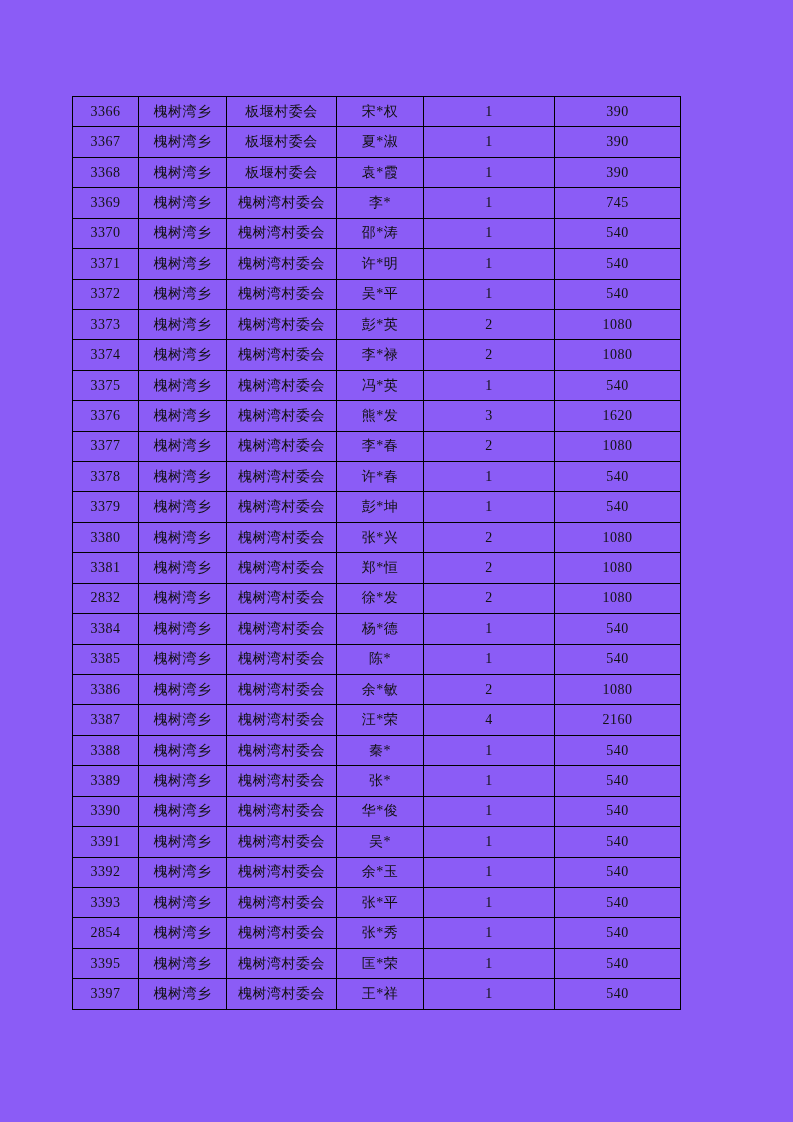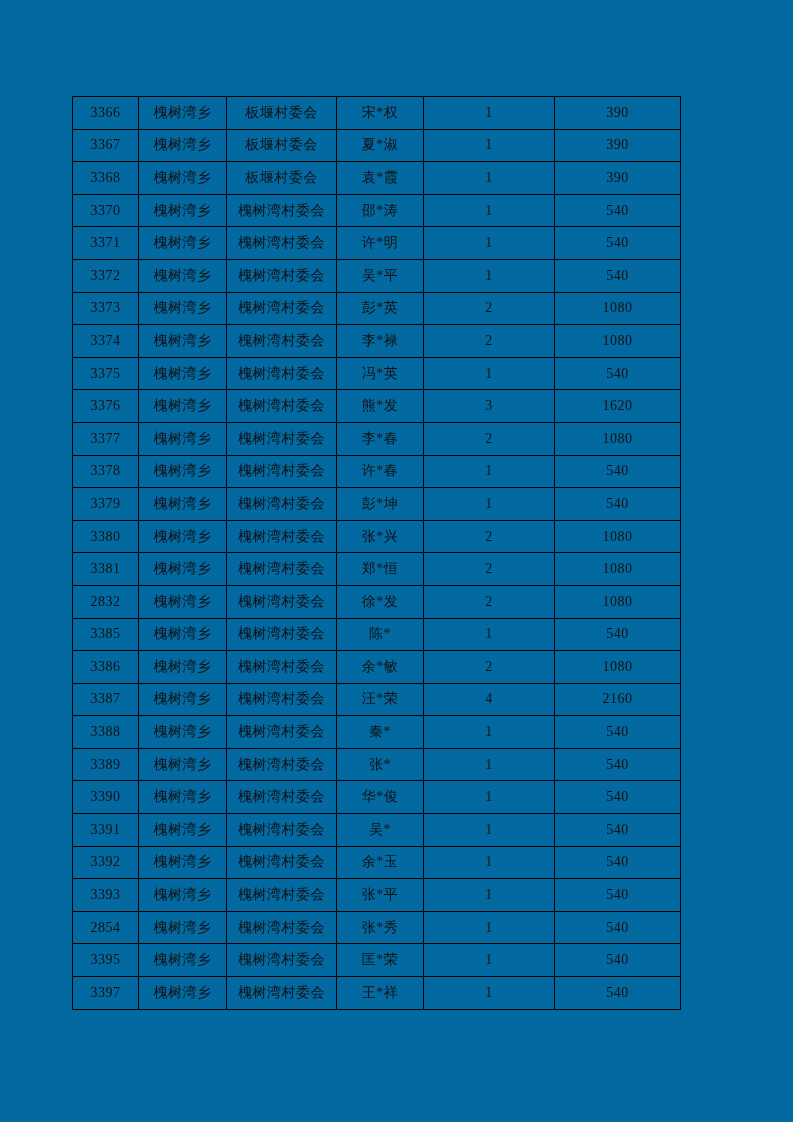--- a/index.html
+++ b/index.html
@@ -4,21 +4,21 @@
 <style>
   html, body {
     margin: 0;
     padding: 0;
     background: #ffffff;
   }
   .page {
     position: relative;
     width: 793px;
     height: 1122px;
-    background: #0369a1;
+    background: #8b5cf6;
     overflow: hidden;
     font-family: "Liberation Serif", "DejaVu Serif", serif;
     color: #111111;
   }
   table.data-table {
     position: absolute;
     left: 72px;
     top: 96px;
     width: 608px;
     height: 914px;
@@ -77,20 +77,28 @@
         </tr>
         <tr>
           <td>3368</td>
           <td>槐树湾乡</td>
           <td>板堰村委会</td>
           <td>袁*霞</td>
           <td>1</td>
           <td>390</td>
         </tr>
         <tr>
+          <td>3369</td>
+          <td>槐树湾乡</td>
+          <td>槐树湾村委会</td>
+          <td>李*</td>
+          <td>1</td>
+          <td>745</td>
+        </tr>
+        <tr>
           <td>3370</td>
           <td>槐树湾乡</td>
           <td>槐树湾村委会</td>
           <td>邵*涛</td>
           <td>1</td>
           <td>540</td>
         </tr>
         <tr>
           <td>3371</td>
           <td>槐树湾乡</td>
@@ -179,20 +187,28 @@
           <td>2</td>
           <td>1080</td>
         </tr>
         <tr>
           <td>2832</td>
           <td>槐树湾乡</td>
           <td>槐树湾村委会</td>
           <td>徐*发</td>
           <td>2</td>
           <td>1080</td>
+        </tr>
+        <tr>
+          <td>3384</td>
+          <td>槐树湾乡</td>
+          <td>槐树湾村委会</td>
+          <td>杨*德</td>
+          <td>1</td>
+          <td>540</td>
         </tr>
         <tr>
           <td>3385</td>
           <td>槐树湾乡</td>
           <td>槐树湾村委会</td>
           <td>陈*</td>
           <td>1</td>
           <td>540</td>
         </tr>
         <tr>

